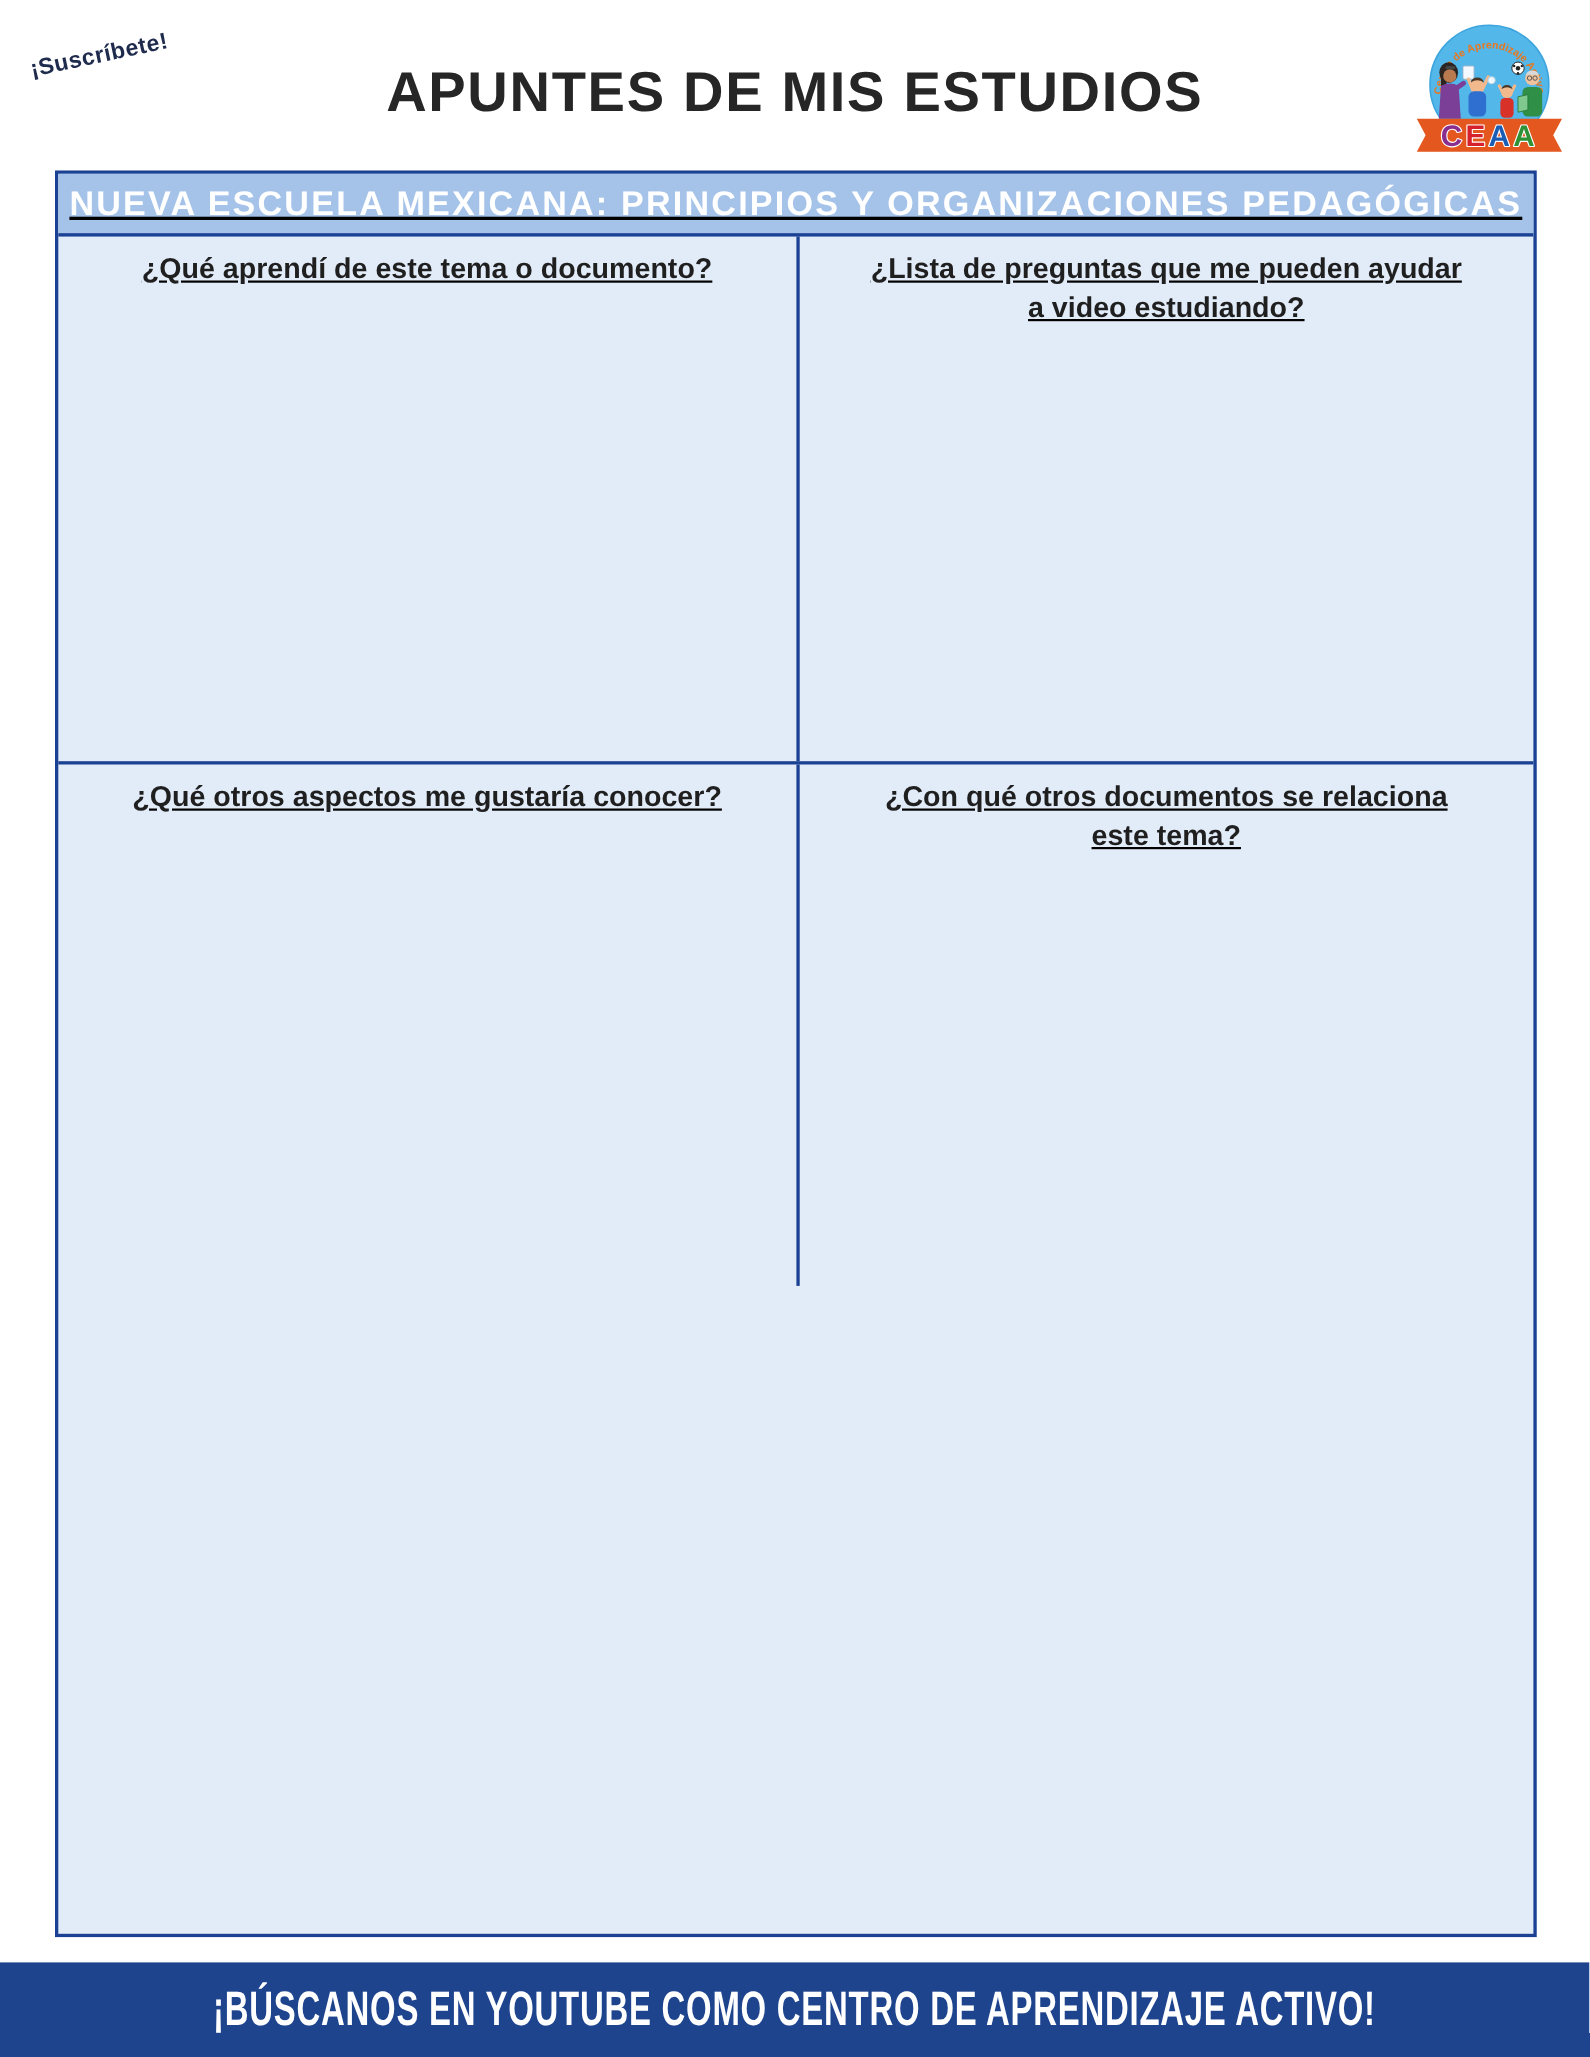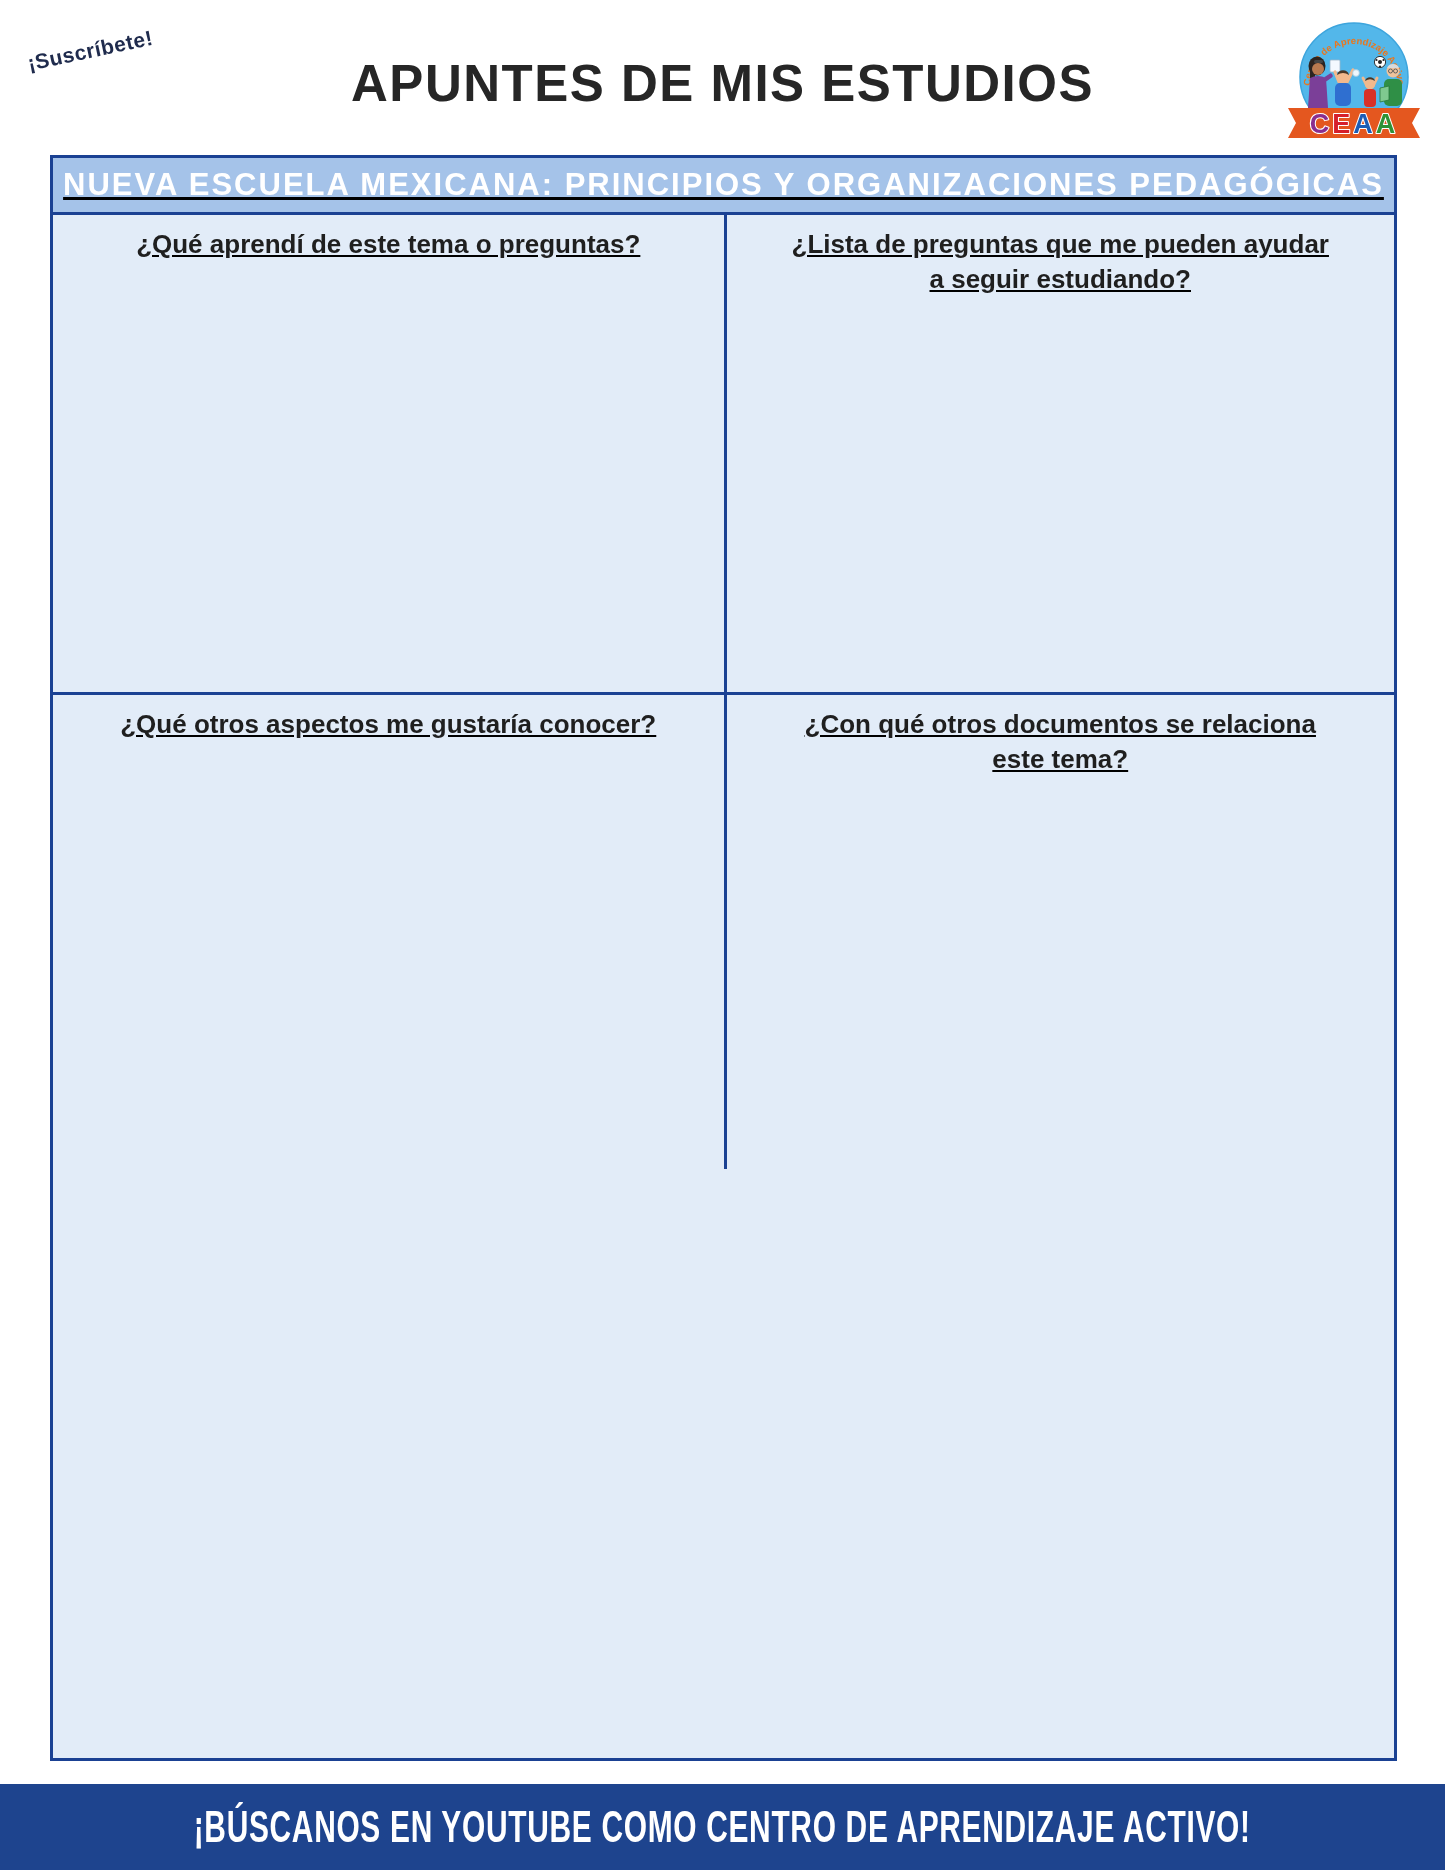--- a/index.html
+++ b/index.html
@@ -125,25 +125,25 @@
 
     <polygon points="5,88 137,88 129,103 137,118 5,118 13,103" style="fill:var(--logo-ribbon,#e4571f)"></polygon>
     <text x="71" y="113" text-anchor="middle" font-size="27" letter-spacing="3" class="ceaa-text"><tspan fill="#8a2e8e">C</tspan><tspan fill="#d6202b">E</tspan><tspan fill="#1b5cb5">A</tspan><tspan fill="#2f9135">A</tspan></text>
   </svg>
 
   <div class="table">
     <div class="thead">NUEVA ESCUELA MEXICANA: PRINCIPIOS Y ORGANIZACIONES PEDAGÓGICAS</div>
 
     <div class="trow trow-1">
       <div class="cell">
-        <div class="q">¿Qué aprendí de este tema o preguntas?</div>
+        <div class="q">¿Qué aprendí de este tema o documento?</div>
       </div>
       <div class="cell">
         <div class="q">¿Lista de preguntas que me pueden ayudar
-a seguir estudiando?</div>
+a video estudiando?</div>
       </div>
     </div>
 
     <div class="trow trow-2">
       <div class="cell">
         <div class="q">¿Qué otros aspectos me gustaría conocer?</div>
       </div>
       <div class="cell">
         <div class="q">¿Con qué otros documentos se relaciona
 este tema?</div>

